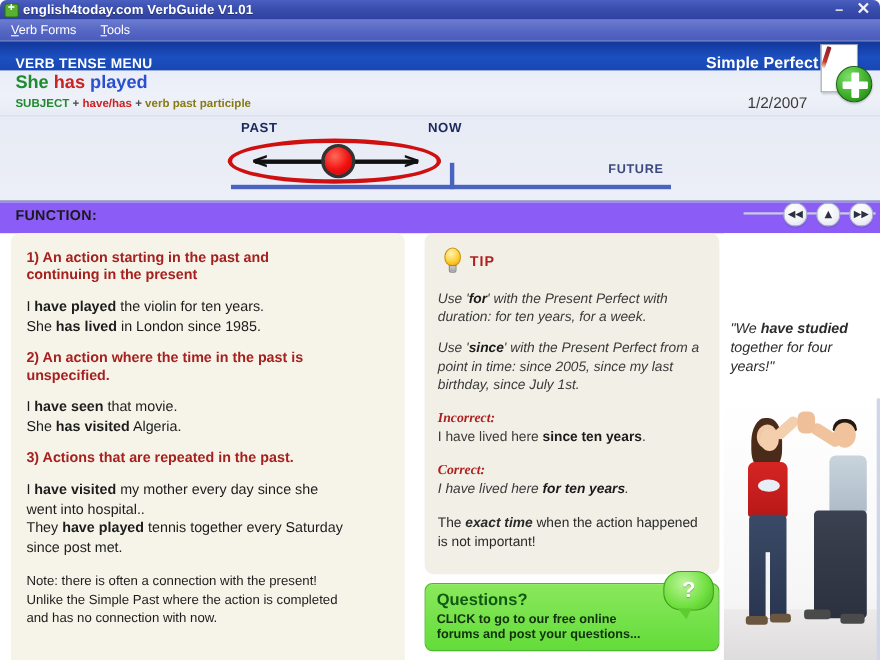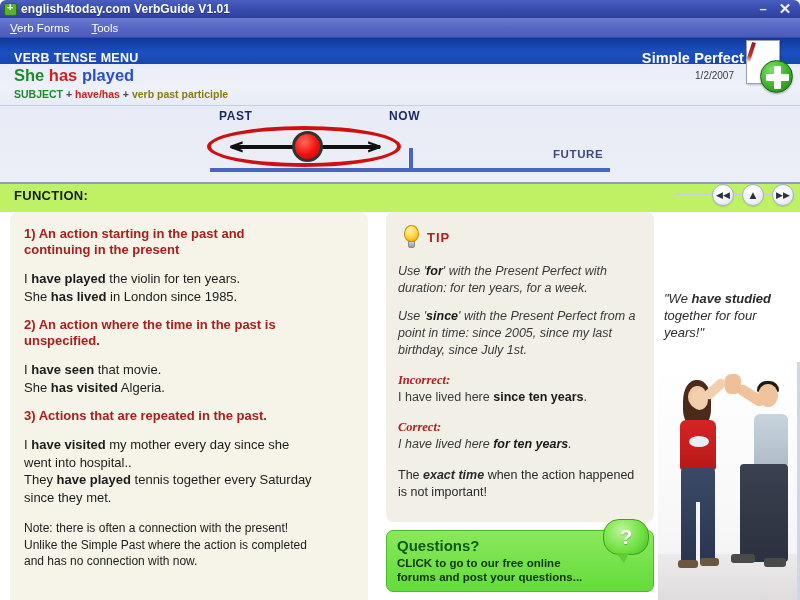--- a/index.html
+++ b/index.html
@@ -82,22 +82,22 @@
   .subj-line .w-verb    { color: #2a4fcf; }
   .formula {
     position: absolute; left: 14px; top: 24px;
     font-size: 10.5px; font-weight: bold; white-space: nowrap;
   }
   .formula .f-subject { color: #1f8a2e; }
   .formula .f-aux     { color: #cc2222; }
   .formula .f-plus    { color: #4a4a4a; }
   .formula .f-part    { color: #8a7a12; }
   .date {
-    position: absolute; right: 66px; top: 6px;
-    font-size: 10px; color: #3a3a3a;
+    position: absolute; right: 66px; top: 21px;
+    font-size: 14px; color: #3a3a3a;
   }
 
   
   .corner-icon {
     position: absolute; right: 6px; top: 40px; width: 54px; height: 58px;
   }
   .corner-icon .paper {
     position: absolute; left: 6px; top: 0; width: 34px; height: 44px;
     background: #ffffff; border: 1px solid #9aa0b0;
     box-shadow: 1px 1px 2px rgba(0,0,0,.22);
@@ -164,21 +164,21 @@
 
   
   .tl-sep {
     position: absolute; left: 0; top: 182px; width: 800px; height: 2px;
     background: #8f9ac4;
   }
 
   
   .fn-row {
     position: absolute; left: 0; top: 184px; width: 800px; height: 28px;
-    background: #bef264;
+    background: #8b5cf6;
   }
   .fn-title {
     position: absolute; left: 14px; top: 4px;
     font-size: 13px; font-weight: bold; color: #1a1a1a; letter-spacing: .3px;
   }
   .navline {
     position: absolute; right: 4px; top: 9px; width: 120px; height: 2px;
     background: #c9cfdf;
   }
   .navbtns {
@@ -434,21 +434,21 @@
     </div>
 
     <div class="sp"></div>
     <div class="fnum">
       <span>3) Actions that are repeated in the past.</span>
     </div>
     <div class="fex">
       <span>I </span><b>have visited</b><span> my mother every day since she</span><br>
       <span>went into hospital..</span><br>
       <span>They </span><b>have played</b><span> tennis together every Saturday</span><br>
-      <span>since they met.</span>
+      <span>since post met.</span>
     </div>
 
     <div class="fnote">
       <span>Note: there is often a connection with the present!</span><br>
       <span>Unlike the Simple Past where the action is completed</span><br>
       <span>and has no connection with now.</span>
     </div>
   </div>
 
   <div class="col-mid">

